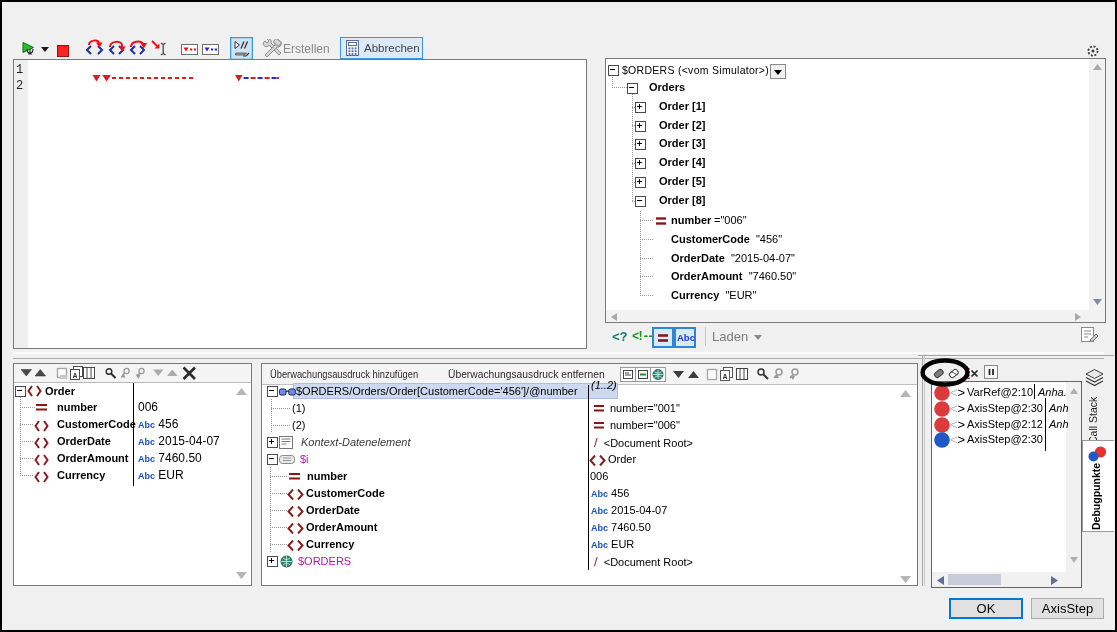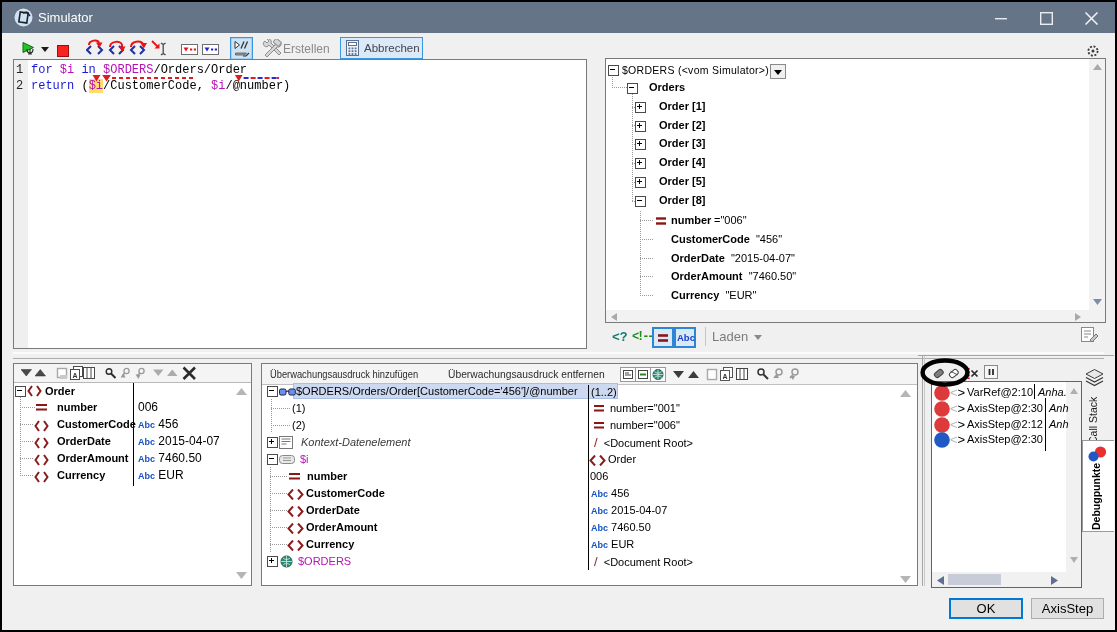--- a/index.html
+++ b/index.html
@@ -22,37 +22,20 @@
   .abc{color:#1553c0;font-size:9px;font-weight:bold;letter-spacing:0px;}
   .mag{color:#b513b5;}
   .maroon{color:#8b1c1c;}
   .dot-v{position:absolute;width:1px;background-image:repeating-linear-gradient(to bottom,#9a9a9a 0 1px,transparent 1px 2px);}
   .dot-h{position:absolute;height:1px;background-image:repeating-linear-gradient(to right,#9a9a9a 0 1px,transparent 1px 2px);}
 </style>
 </head>
 <body>
 <div id="win">
 
-  <div id="title">
-    <svg class="abs" style="left:12px;top:6px" width="19" height="19" viewBox="0 0 19 19">
-      <circle cx="9.5" cy="9.5" r="9" fill="#cfe3f7"></circle>
-      <rect x="5.5" y="4.5" width="8" height="10" fill="none" stroke="#222" stroke-width="1.6" transform="rotate(8 9.5 9.5)"></rect>
-      <path d="M13 4 L16 8 M13 4 L9 5" stroke="#222" stroke-width="1.4" fill="none"></path>
-    </svg>
-    <span class="txt">Simulator</span>
-    <svg class="abs" style="left:993px;top:16px" width="13" height="2">
-        <rect width="12" height="1.4" fill="#e8edf2"></rect>
-      </svg>
-    <svg class="abs" style="left:1038px;top:10px" width="13" height="13">
-        <rect x="0.7" y="0.7" width="11.6" height="11.6" fill="none" stroke="#e8edf2" stroke-width="1.4"></rect>
-      </svg>
-    <svg class="abs" style="left:1083px;top:10px" width="13" height="13">
-        <path d="M0.5 0.5 L12.5 12.5 M12.5 0.5 L0.5 12.5" stroke="#f2f5f8" stroke-width="1.5"></path>
-      </svg>
-  </div>
 
   <div id="toolbar" class="abs" style="left:2px;top:33px;width:1113px;height:28px;padding-left:48px;">
 
     <svg class="abs" style="left:20px;top:9px" width="16" height="15" viewBox="0 0 16 15">
       <path d="M1 0.5 L11.5 5.5 L1 10.5 Z" fill="#21c421" stroke="#116e11" stroke-width="1"></path>
       <path d="M5 7 c0 3,1 4,3 4 c2 0,3 -1,3 -4 M8 7 v4 M6.2 12 h3.6" stroke="#222" stroke-width="1.1" fill="none"></path>
     </svg>
     <svg class="abs" style="left:39px;top:44px;top:14px" width="9" height="6">
         <path d="M0 0 h8 l-4 5 z" fill="#1a1a1a"></path>
       </svg>
@@ -138,22 +121,20 @@
 
     <svg class="abs" style="left:1084px;top:11px" width="14" height="14" viewBox="0 0 14 14">
       <circle cx="7" cy="7" r="4.6" fill="none" stroke="#3a3a3a" stroke-width="1.8" stroke-dasharray="2 1.6"></circle>
       <circle cx="7" cy="7" r="1.5" fill="#3a3a3a"></circle>
     </svg>
   </div>
 
   <div class="panel" id="editor" style="left:13px;top:59px;width:574px;height:290px;">
     <div class="abs" style="left:0;top:0;width:14px;height:288px;background:#efefef;"></div>
     <div class="abs mono" style="left:2px;top:2px;font-size:12px;line-height:16px;color:#222;">1<br>2</div>
-    <div class="abs mono" style="left:17px;top:2px;font-size:12px;line-height:16px;white-space:pre;"><span style="color:#1b1bd1">for</span> <span class="mag">$i</span> <span style="color:#1b1bd1">in</span> <span class="mag">$ORDERS</span>/Orders/Order
-<span style="color:#1b1bd1">return</span> (<span style="background:#ffdf6b" class="mag">$i</span>/CustomerCode, <span class="mag">$i</span>/@number)</div>
 
     <svg class="abs" style="left:70px;top:15px" width="225" height="10" viewBox="0 0 225 10">
       <path d="M8.5 0 l8 0 l-4 6.5 z" fill="#e01b1b"></path>
       <path d="M18.2 0 l8.7 0 l-4.3 6.5 z" fill="#e01b1b"></path>
       <path d="M28 3 h83" stroke="#e01b1b" stroke-width="2" stroke-dasharray="4 3"></path>
       <path d="M151 0 l7.5 0 l-3.7 6.5 z" fill="#e01b1b"></path>
       <path d="M159.6 3 h5 M173.6 3 h5 M187.6 3 h5" stroke="#2a2ad4" stroke-width="2.2"></path>
       <path d="M166.6 3 h5 M180.6 3 h5 M193 3 h2" stroke="#e01b1b" stroke-width="2.2"></path>
     </svg>
   </div>
@@ -508,21 +489,21 @@
           <i></i>
           <b></b>
         </span>
         <svg class="abs" style="left:15px;top:0px" width="13" height="13">
           <circle cx="6.5" cy="6.5" r="5.5" fill="#2e8b74" stroke="#1d5c4c"></circle>
           <path d="M1 6.5 h11 M6.5 1 v11 M3 3 c2 2,5 2,7 0 M3 10 c2 -2,5 -2,7 0" stroke="#d8eee8" stroke-width="0.8" fill="none"></path>
         </svg>
         <span class="mag" style="position:absolute;left:33px;top:0;">$ORDERS</span>
       </div>
 
-    <div class="row" style="left:329px;top:22px;">(1..2)</div>
+    <div class="row" style="left:329px;top:15px;font-style:italic;">(1..2)</div>
     <div class="row" style="left:332px;top:38px;">
         <svg class="abs" style="left:0;top:3px" width="11" height="7">
           <path d="M0 1 h10" stroke="#8b1616" stroke-width="2"></path>
           <path d="M0 5.5 h10" stroke="#8b1616" stroke-width="2"></path>
         </svg>
         <span style="position:absolute;left:16px;top:0;">number="001"</span>
       </div>
     <div class="row" style="left:332px;top:55px;">
         <svg class="abs" style="left:0;top:3px" width="11" height="7">
           <path d="M0 1 h10" stroke="#8b1616" stroke-width="2"></path>

